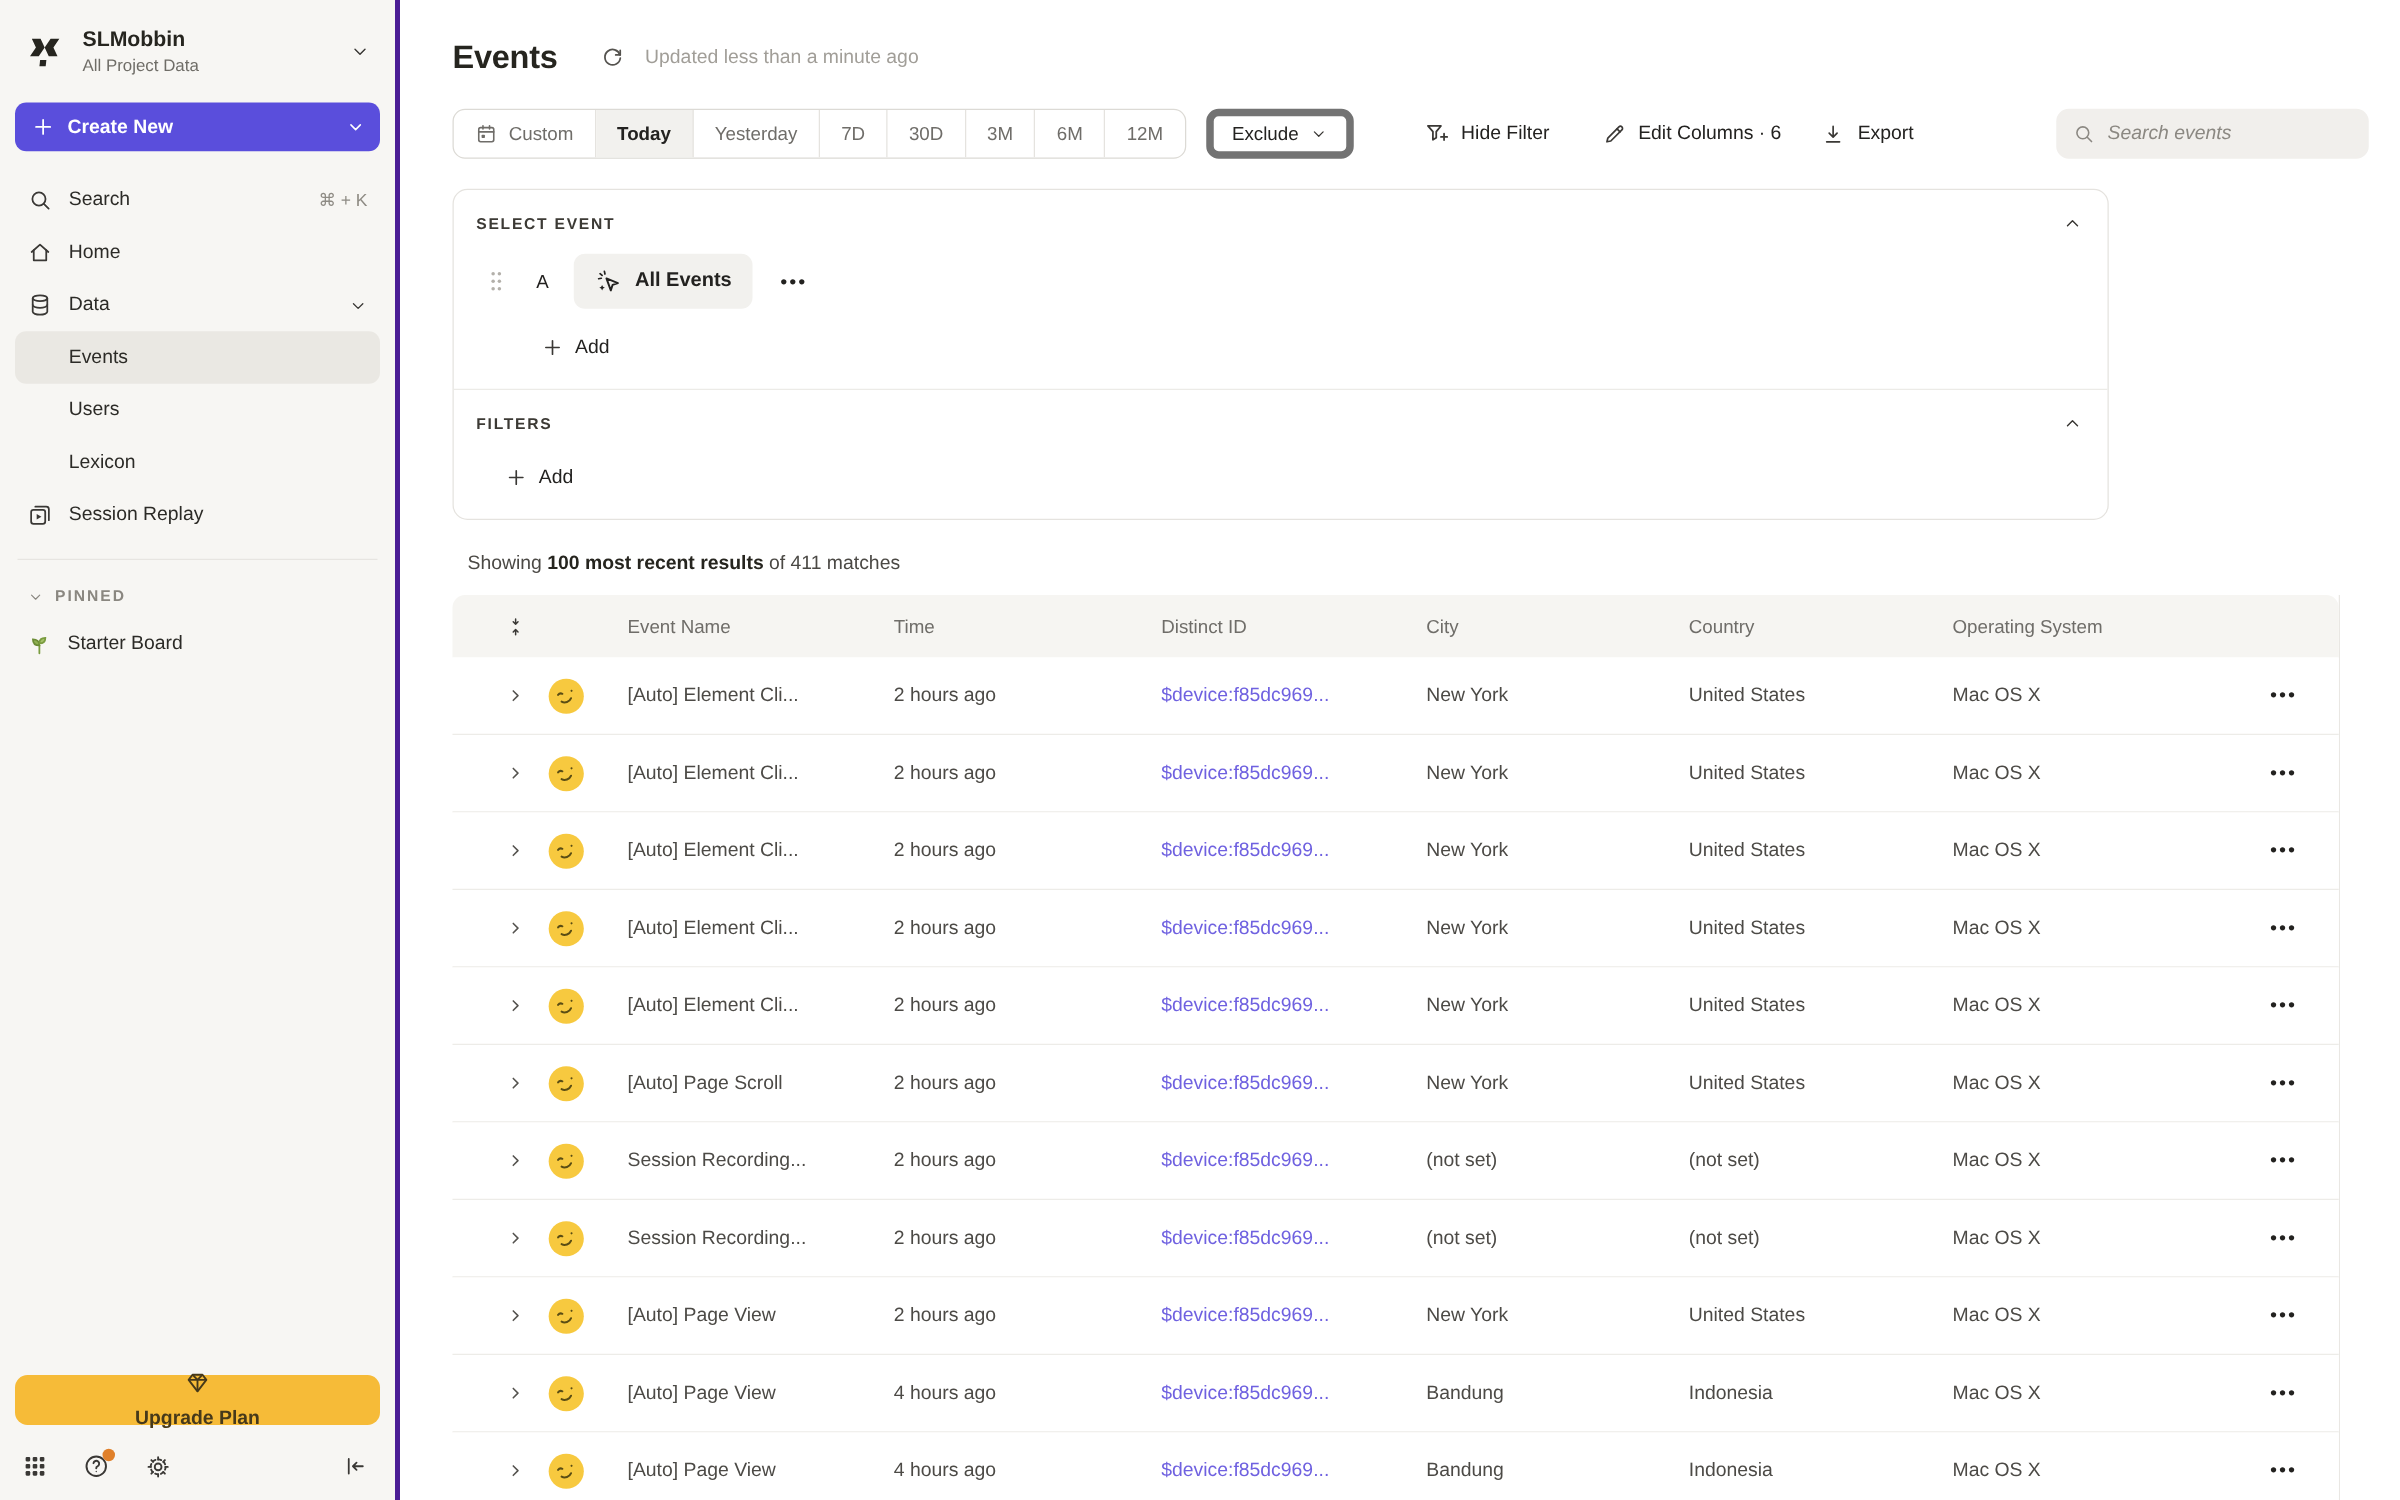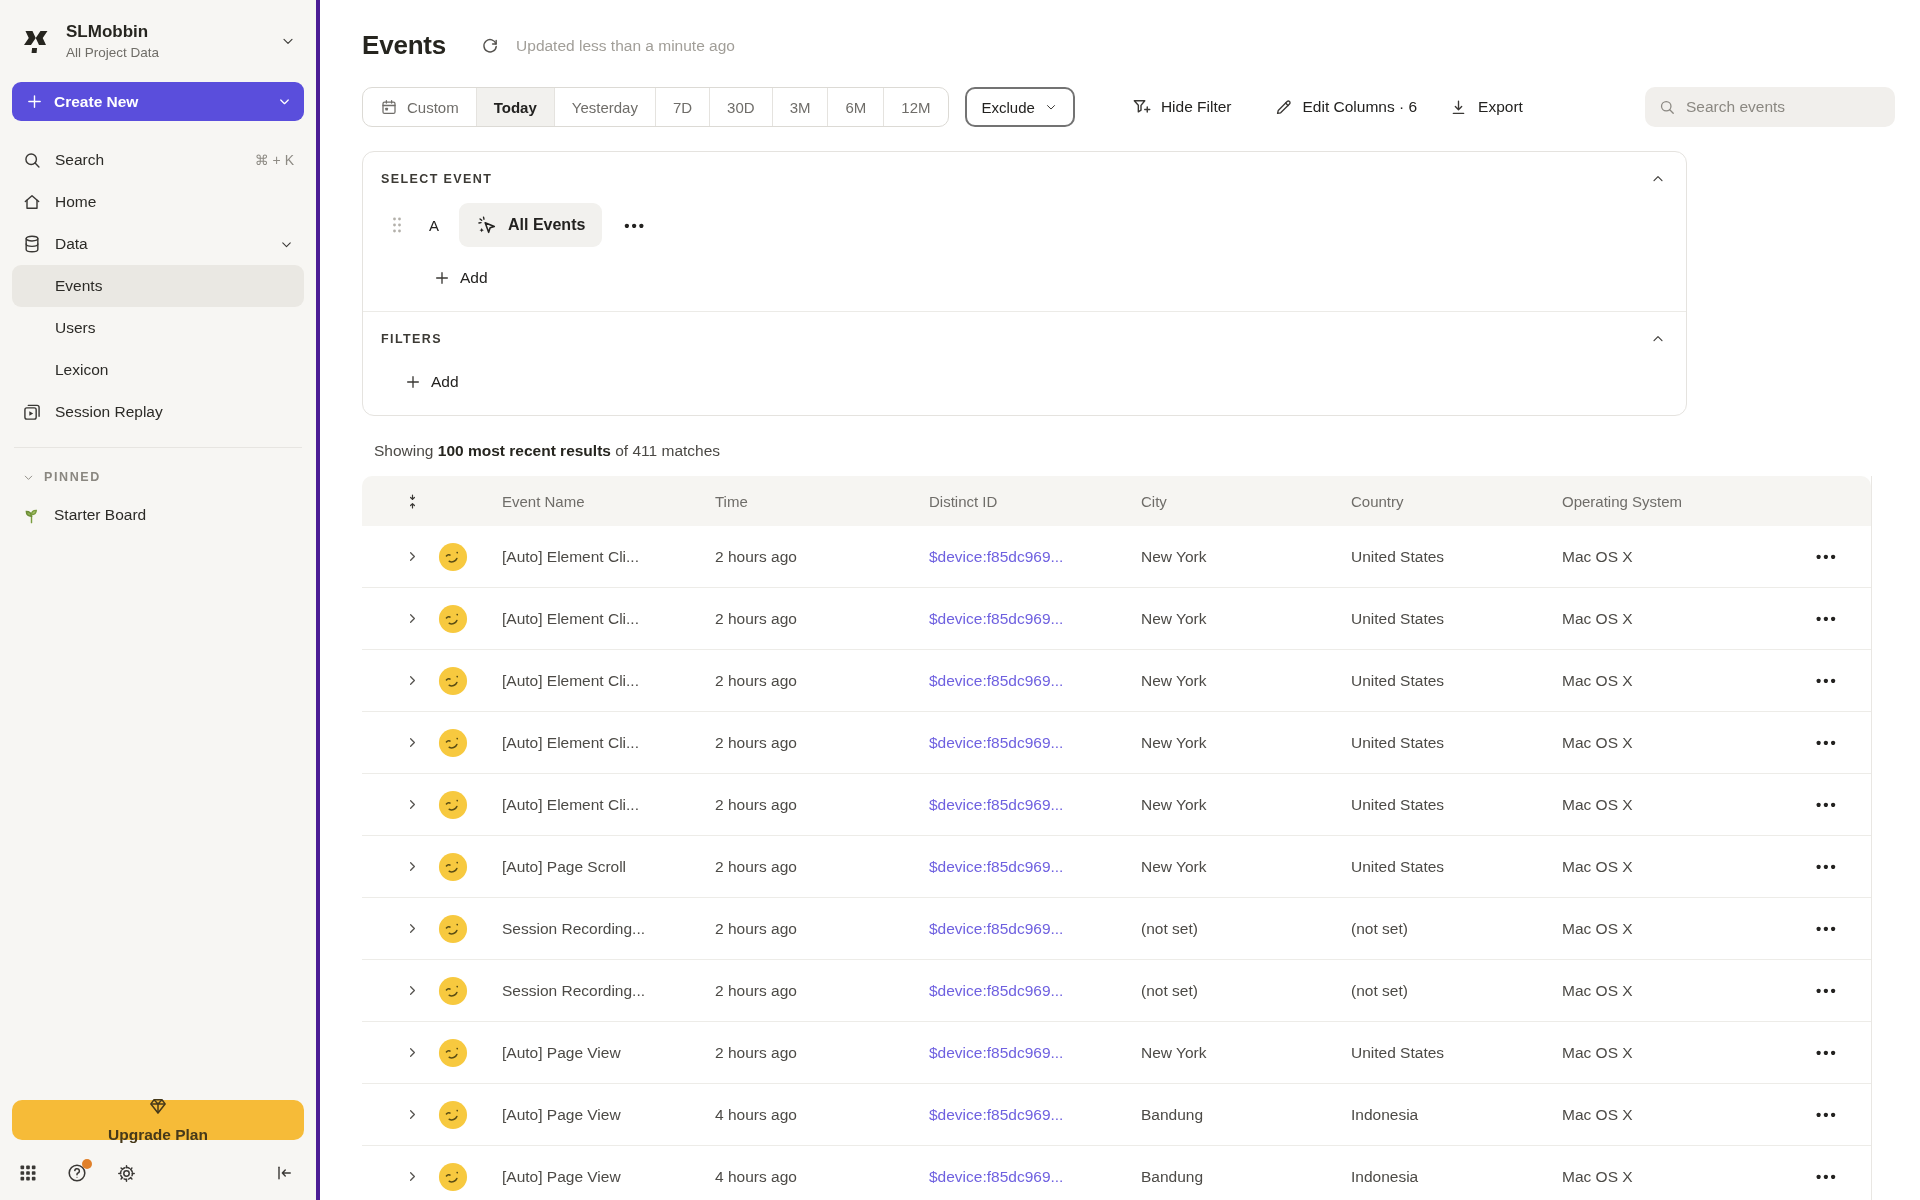--- a/index.html
+++ b/index.html
@@ -48,28 +48,28 @@
   .page-title { font-size:26px; font-weight:700; color:#26251f; letter-spacing:-0.2px; }
   .refresh { margin-left:34px; cursor:pointer; }
   .updated { margin-left:16px; font-size:15.5px; color:#a19e98; }
 
   .toolbar { display:flex; align-items:center; margin-top:26px; width:1533px; }
   .seg { display:flex; height:40px; border:1px solid #dcdad5; border-radius:10px; overflow:hidden; background:#fff; }
   .seg-item { display:flex; align-items:center; gap:9px; padding:0 17px; font-size:15px; color:#6f6d69;
               border-right:1px solid #e5e3df; cursor:pointer; white-space:nowrap; }
   .seg-item:last-child { border-right:none; }
   .seg-item.active { background:#f2f1ee; color:#232220; font-weight:600; }
-  .exclude-btn { margin-left:16px; height:40px; border:2px solid #737373; border-radius:10px; display:flex;
+  .exclude-btn { margin-left:16px; height:40px; border:6px solid #737373; border-radius:10px; display:flex;
                  align-items:center; gap:9px; padding:0 15px; font-size:15px; color:#232220; cursor:pointer; }
   .tool-link { display:flex; align-items:center; gap:10px; font-size:15.5px; color:#232220; cursor:pointer; white-space:nowrap; }
   .tl-hide { margin-left:56px; } .tl-edit { margin-left:42px; } .tl-export { margin-left:32px; }
   .search-box { margin-left:auto; width:250px; height:40px; background:#f1efec; border-radius:10px;
                 display:flex; align-items:center; gap:10px; padding:0 13px; }
   .search-box input { border:none; outline:none; background:transparent; font-size:15.5px; width:100%;
-                      font-family:"Liberation Sans", sans-serif; color:#7f1d1d; }
+                      font-family:"Liberation Sans", sans-serif; color:#7f1d1d;font-style:italic; }
   .search-box input::placeholder { color:#8b8882; }
 
   
   .query-card { width:1325px; margin-top:24px; border:1px solid #e5e3df; border-radius:12px; background:#fff; }
   .q-section { padding:19px 20px 24px 16px; }
   .q-head { display:flex; align-items:center; justify-content:space-between; }
   .q-title { font-size:12.5px; font-weight:700; letter-spacing:1.4px; color:#3c3a35; padding-left:2px; }
   .q-collapse { cursor:pointer; }
   .ev-row { display:flex; align-items:center; margin:16px 0 0 12px; height:44px; }
   .drag-handle { cursor:grab; }

